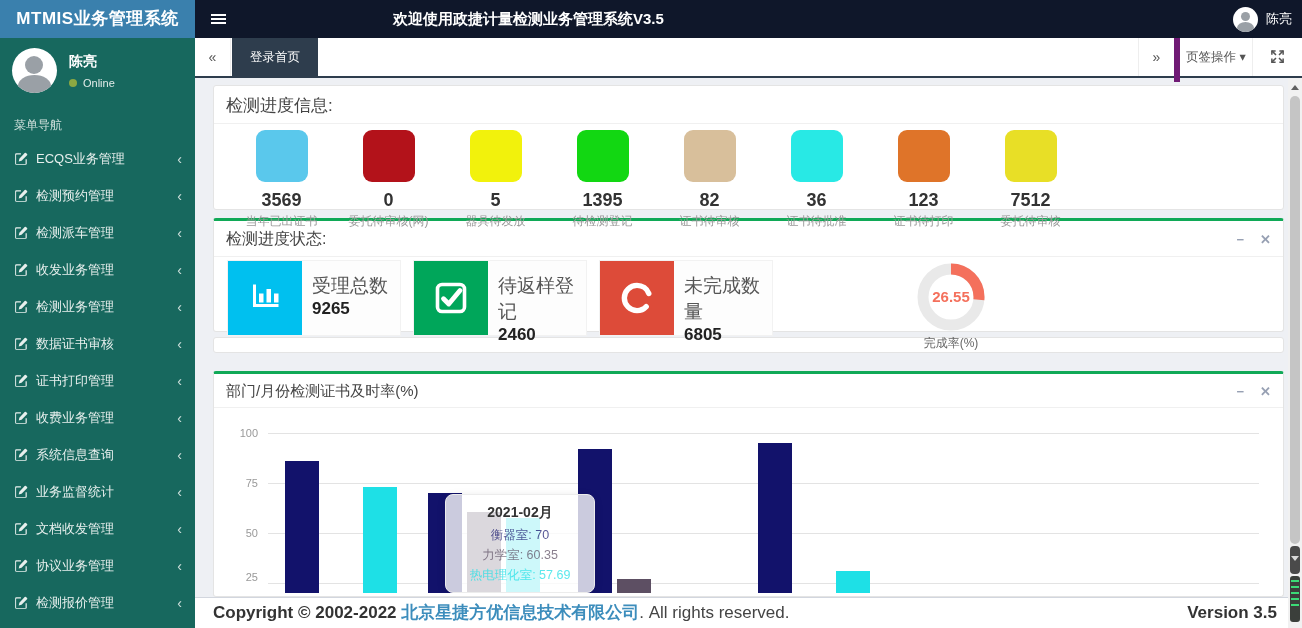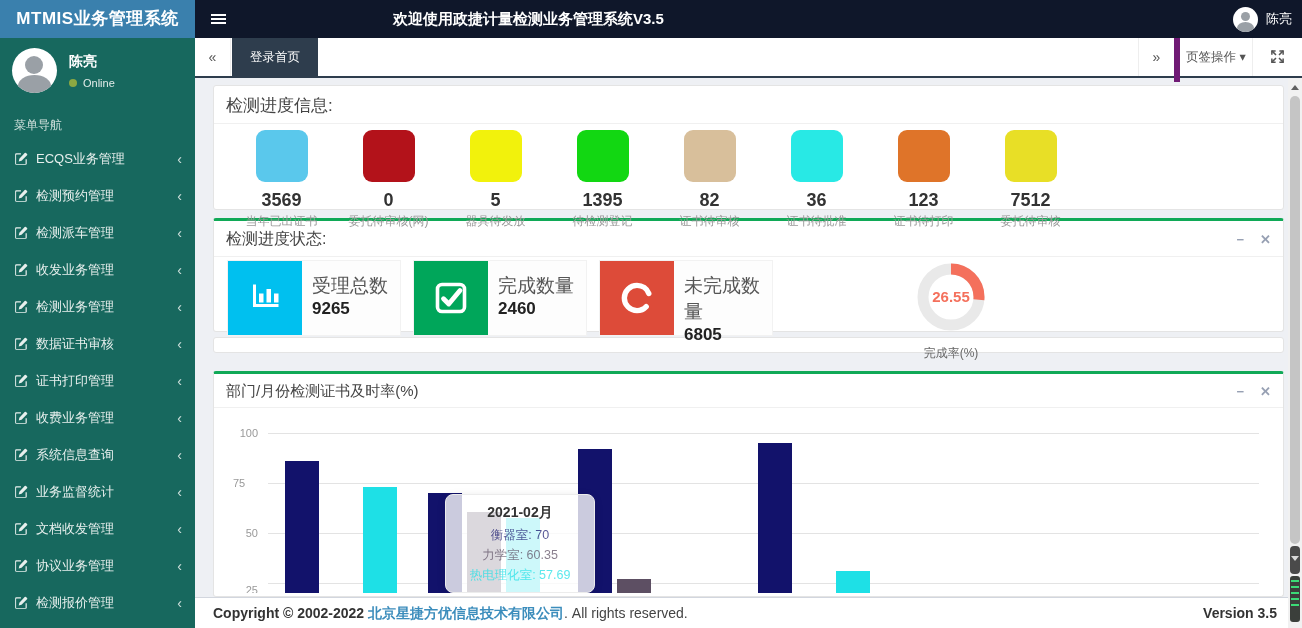--- a/index.html
+++ b/index.html
@@ -67,39 +67,39 @@
   .p-status { height:114px; margin-bottom:5px; }
   .status-body { display:flex; align-items:flex-start; padding:4px 0 0 14px; height:84px; }
   .info-box { display:flex; width:172px; height:74px; margin-right:14px; background:#fdfdfd; box-shadow:0 0 0 1px #f2f2f2; cursor:pointer; }
   .ib-icon { width:74px; height:74px; display:flex; align-items:center; justify-content:center; flex:0 0 74px; }
   .ib-text { padding:12px 0 0 10px; }
   .ib-label { font-size:19px; color:#555; }
   .ib-value { font-size:17px; font-weight:bold; color:#222; }
   .donut-wrap { margin-left:105px; text-align:center; width:120px; }
   .donut-box { position:relative; width:72px; height:72px; margin:0 auto; }
   .donut-num { position:absolute; left:0; top:0; width:72px; height:72px; line-height:72px; text-align:center; font-size:15px; font-weight:bold; }
-  .donut-lbl { font-size:12px; color:#666; margin-top:12px; }
+  .donut-lbl { font-size:12px; color:#666; margin-top:2px; }
 
   .empty-strip { height:16px; margin-bottom:18px; }
 
   
   .p-chart { height:226px; overflow:hidden; }
   .chart-body { position:relative; height:185px; overflow:hidden; margin:0 6px; }
   .gridline { position:absolute; left:48px; right:18px; height:1px; background:#e3e3e3; }
   .ytick { position:absolute; left:0; width:38px; text-align:right; font-size:11px; color:#999; transform:translateY(-6px); }
   .bar { position:absolute; }
   .ctooltip { position:absolute; left:225px; top:86px; width:150px; background:rgba(255,255,255,0.78);
               border:1px solid #ececec; border-radius:8px; box-shadow:0 2px 8px rgba(0,0,0,0.12);
               padding:9px 6px 8px 6px; text-align:center; z-index:5; }
   .ctooltip .tt-title { font-size:14px; font-weight:bold; color:#333; margin-bottom:5px; }
   .ctooltip .tt-line { font-size:12.5px; margin-top:3px; opacity:0.72; }
 
   
   .footer { position:absolute; left:195px; top:597px; width:1107px; height:31px; background:#fff; border-top:1px solid #d2d6de;
-            font-size:14px; color:#444; line-height:30px; padding:0 25px 0 18px; }
+            font-size:17px; color:#444; line-height:30px; padding:0 25px 0 18px; }
   .footer b { color:#333; }
   .footer .company { color:#3c8dbc; font-weight:bold; cursor:pointer; }
   .footer .version { float:right; font-weight:bold; color:#333; }
 
   
   .scrollbar { position:absolute; right:0; top:78px; width:14px; height:550px; background:#f1f1f1; z-index:40; }
   .sb-up { position:absolute; top:2px; left:0; width:14px; height:14px; cursor:pointer; }
   .sb-up::before { content:""; position:absolute; left:3px; top:5px; border-left:4px solid transparent; border-right:4px solid transparent; border-bottom:5px solid #606060; }
   .sb-thumb { position:absolute; top:18px; left:2px; width:10px; height:448px; background:#c5c5c5; border-radius:5px; cursor:pointer; }
   .sb-end { position:absolute; top:468px; left:2px; width:10px; height:28px; background:#4a4a4a; border-radius:4px; cursor:pointer; }
@@ -382,21 +382,21 @@
   </div>
 
   <div class="info-box">
     <div class="ib-icon" style="background: rgb(0, 166, 90);">
             <svg width="36" height="36" viewBox="0 0 24 24">
               <rect x="3" y="3" width="18" height="18" rx="3" fill="none" stroke="#fff" stroke-width="2.4"></rect>
               <path d="M7 12.5 10.5 16 18 7" fill="none" stroke="#fff" stroke-width="3.2" stroke-linecap="round" stroke-linejoin="round"></path>
             </svg>
           </div>
     <div class="ib-text">
-      <div class="ib-label">完成数量</div>
+      <div class="ib-label">待返样登记</div>
       <div class="ib-value">2460</div>
     </div>
   </div>
 
   <div class="info-box">
     <div class="ib-icon" style="background: rgb(221, 75, 57);">
             <svg width="38" height="38" viewBox="0 0 24 24">
               <circle cx="12" cy="12" r="8" fill="none" stroke="#fff" stroke-width="3.4" stroke-dasharray="41 10" stroke-dashoffset="-6" stroke-linecap="round"></circle>
             </svg>
           </div>
@@ -425,25 +425,25 @@
       <span class="t" style="font-size:15px;">部门/月份检测证书及时率(%)</span>
       <span class="panel-tools">
         <span>−</span>
         <span>✕</span>
       </span>
     </div>
     <div class="chart-body" id="chart-body">
         <div class="gridline" style="top: 25px;"></div>
         <div class="ytick" style="top: 25px;">100</div>
         <div class="gridline" style="top: 75px;"></div>
-        <div class="ytick" style="top: 75px; text-align: center;">75</div>
+        <div class="ytick" style="top: 75px;">75</div>
         <div class="gridline" style="top: 125px;"></div>
         <div class="ytick" style="top: 125px;">50</div>
         <div class="gridline" style="top: 175px;"></div>
-        <div class="ytick" style="top: 182px;">25</div>
+        <div class="ytick" style="top: 169px;">25</div>
         <div class="bar" style="left: 65px; width: 34px; top: 53px; height: 172px; background: rgb(18, 18, 107);"></div>
         <div class="bar" style="left: 208px; width: 34px; top: 85px; height: 140px; background: rgb(18, 18, 107);"></div>
         <div class="bar" style="left: 358px; width: 34px; top: 41px; height: 184px; background: rgb(18, 18, 107);"></div>
         <div class="bar" style="left: 538px; width: 34px; top: 35px; height: 190px; background: rgb(18, 18, 107);"></div>
         <div class="bar" style="left: 247px; width: 34px; top: 104.3px; height: 120.7px; background: rgb(93, 79, 99);"></div>
         <div class="bar" style="left: 397px; width: 34px; top: 171px; height: 54px; background: rgb(93, 79, 99);"></div>
         <div class="bar" style="left: 143px; width: 34px; top: 79px; height: 146px; background: rgb(30, 224, 230);"></div>
         <div class="bar" style="left: 286px; width: 34px; top: 109.62px; height: 115.38px; background: rgb(30, 224, 230);"></div>
         <div class="bar" style="left: 616px; width: 34px; top: 163px; height: 62px; background: rgb(30, 224, 230);"></div>
         <div class="ctooltip">

